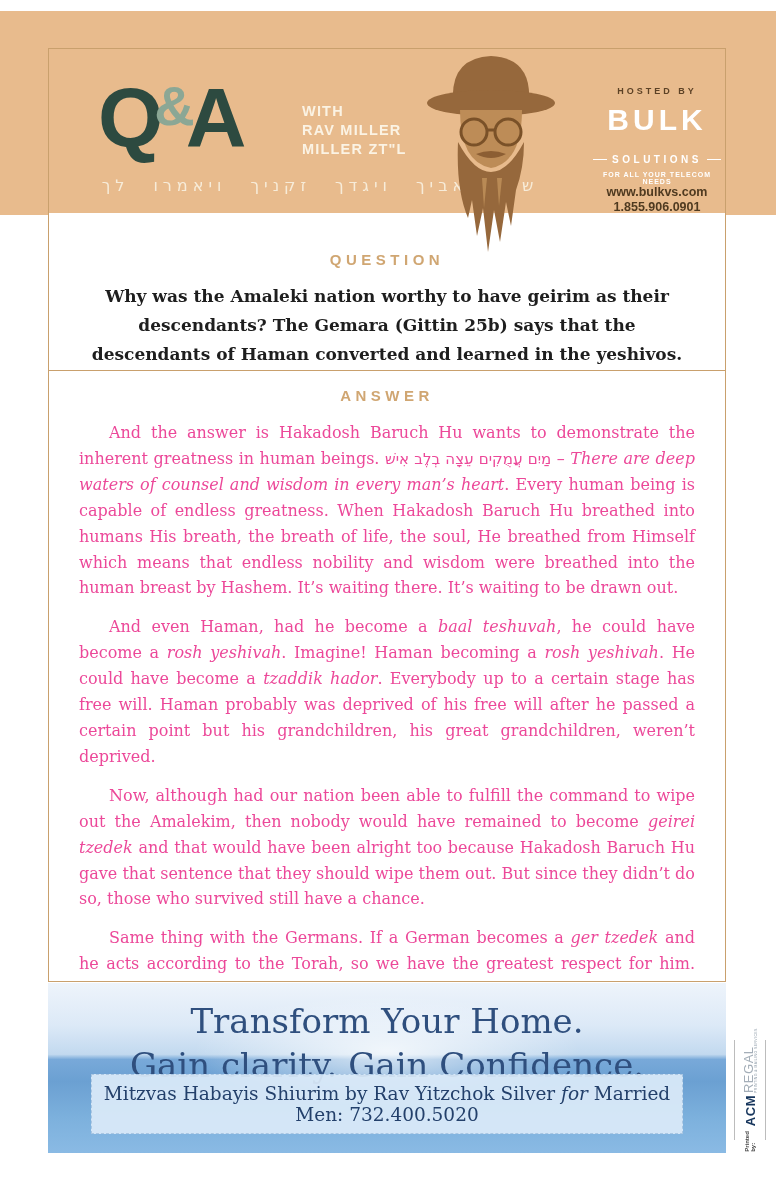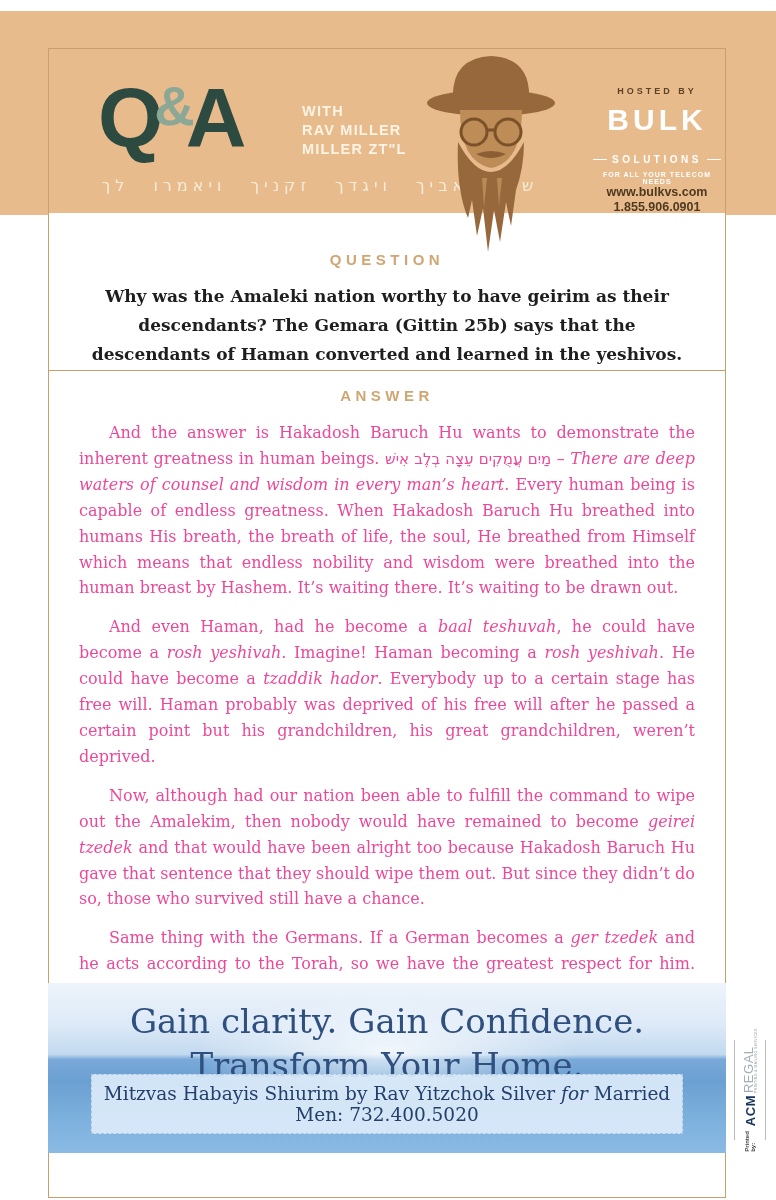--- a/index.html
+++ b/index.html
@@ -3,21 +3,21 @@
 <meta charset="utf-8">
 <style>
   html,body { margin:0; padding:0; background:#ffffff; }
   .page { position:relative; width:776px; height:1200px; background:#ffffff; overflow:hidden;
           font-family:"DejaVu Serif", serif; }
 
   
   .tan-band { position:absolute; left:0; top:11px; width:776px; height:204px; background:#e8bb8d; }
 
   
-  .frame { position:absolute; left:48px; top:48px; width:678px; height:1150px;
+  .frame { position:absolute; left:48px; top:48px; width:678px; height:934px;
            border:1.5px solid #c9a06d; box-sizing:border-box; }
   .frame-head { height:164px; }
   .q-section { background:#ffffff; height:158px; border-bottom:1.5px solid #c9a06d; box-sizing:border-box; }
   .a-section { background:#ffffff; height:609px; box-sizing:border-box; overflow:hidden; }
 
   .section-label { font-family:"Liberation Sans", sans-serif; font-weight:600; font-size:15px;
                    letter-spacing:4.5px; color:#d0a672; text-align:center; padding-top:38px; }
   .a-section .section-label { padding-top:16px; }
 
   .q-text { font-size:17px; font-weight:700; color:#1e1e1e; text-align:center; line-height:1.72;
@@ -151,22 +151,22 @@
 
       <path d="M60,92 Q58,140 70,168 L74,150 L79,186 L85,158 L90,202 L96,160 L102,192 L108,152 L113,176 L118,140 Q126,118 126,92 Q110,122 93,122 Q76,122 60,92 Z" fill="#96683c"></path>
 
       <path d="M84,128 L86,158 L89,128 Z" fill="#b98a55"></path>
       <path d="M99,128 L101,156 L104,128 Z" fill="#b98a55"></path>
     </svg>
   </div>
 
   <div class="ad">
     <div class="ad-headline">
+      <div>Transform Your Home.</div>
       <div>Gain clarity. Gain Confidence.</div>
-      <div>Transform Your Home.</div>
     </div>
     <div class="ad-strip"><span><span>Mitzvas Habayis Shiurim by Rav Yitzchok Silver </span><span class="it">for</span><span> Married Men: 732.400.5020</span></span></div>
   </div>
 
   <div class="printer">
     <div class="printer-inner">
       <span class="pr-label">Printed by:</span>
       <svg width="13" height="13" viewBox="0 0 13 13">
         <path d="M1,11 Q4,10 6,5" fill="none" stroke="#2f8fc5" stroke-width="1.6" stroke-linecap="round"></path>
         <path d="M3,12 Q7,10.5 9,4" fill="none" stroke="#53a6d6" stroke-width="1.6" stroke-linecap="round"></path>

